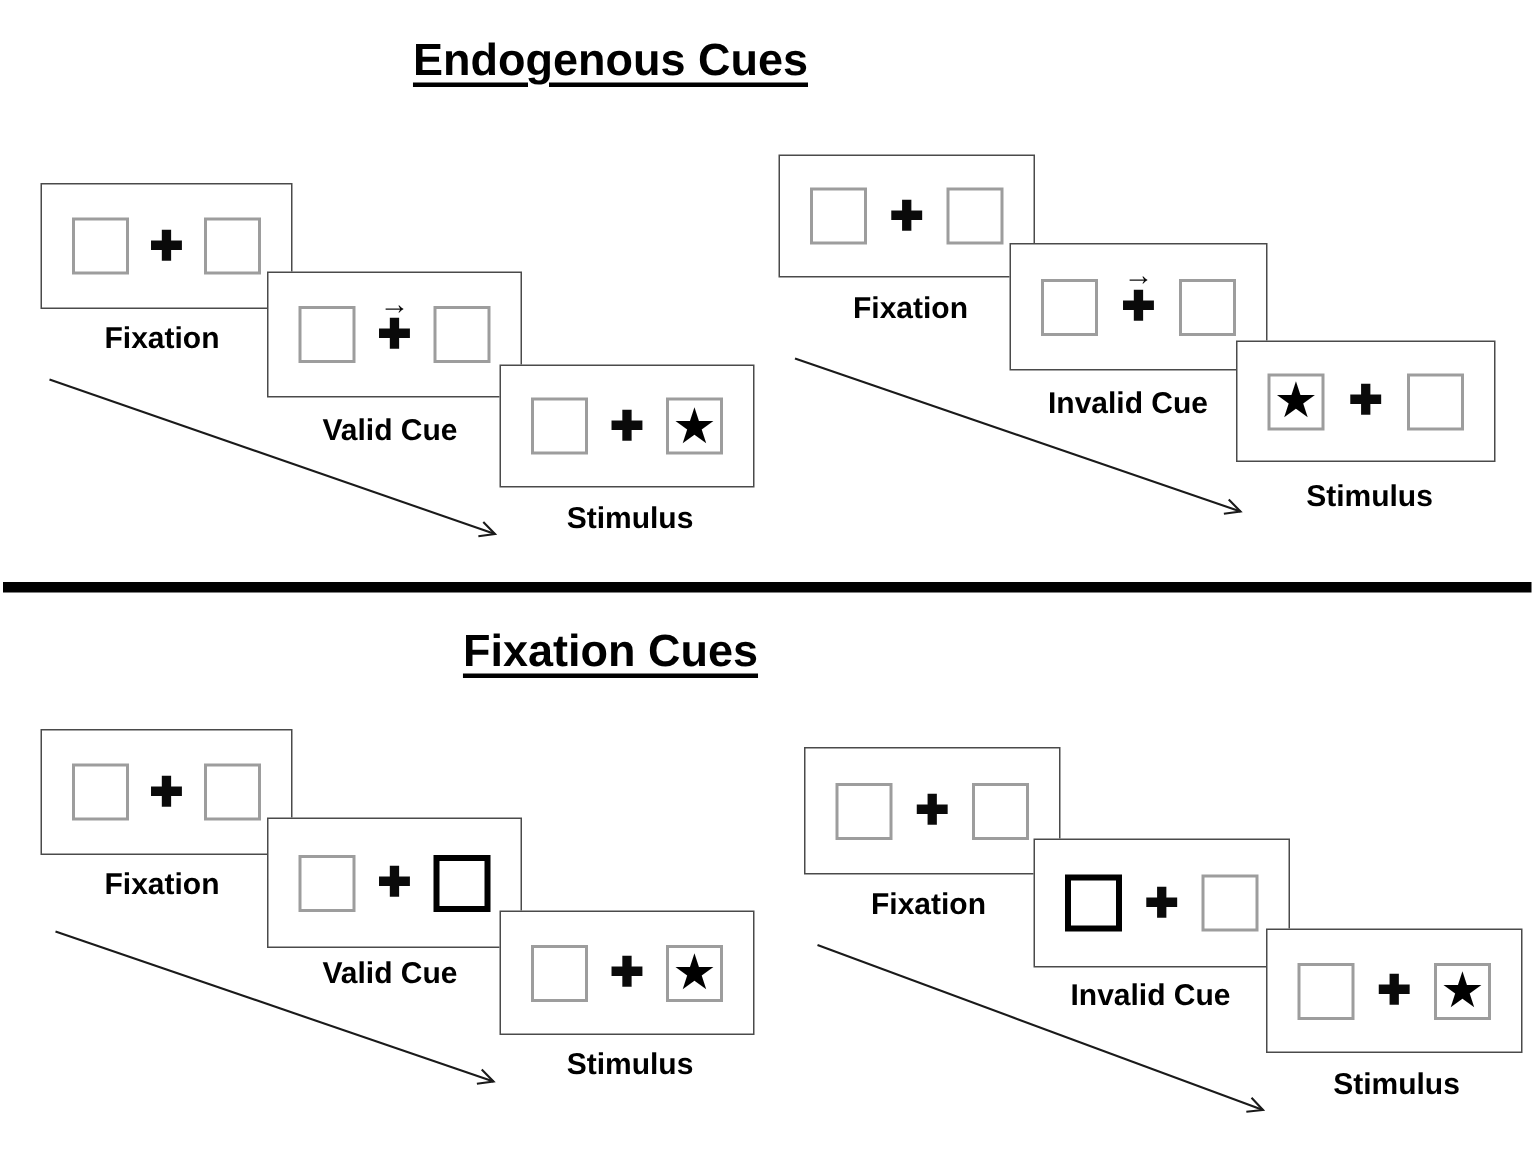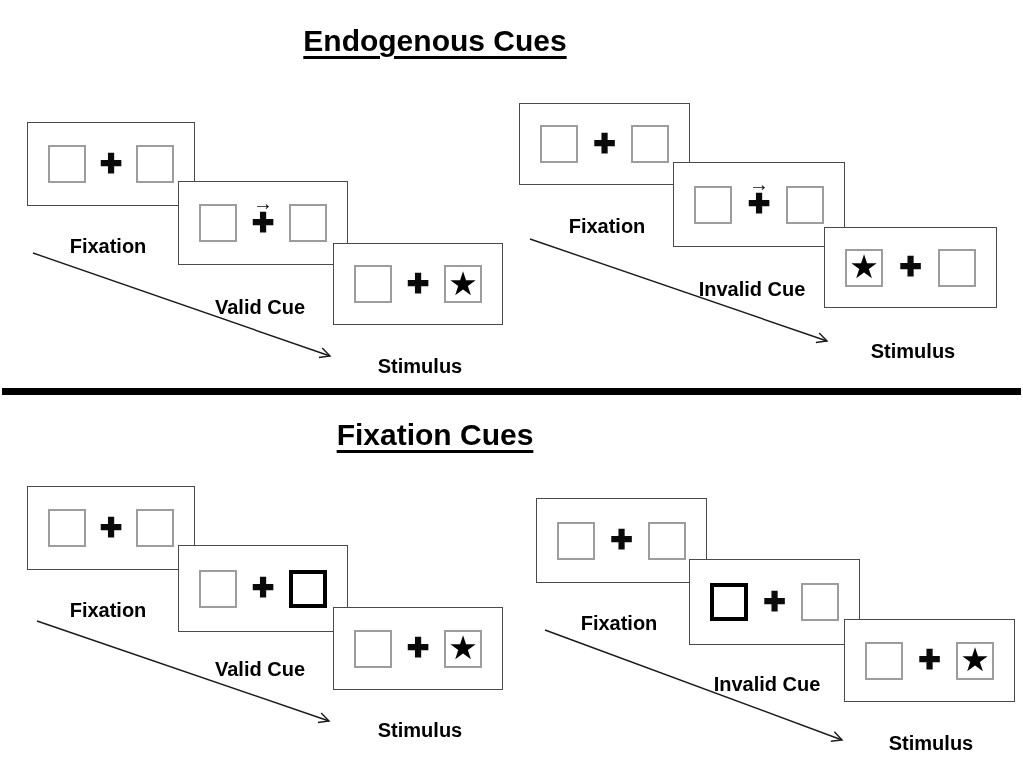--- a/index.html
+++ b/index.html
@@ -3,21 +3,21 @@
 <meta charset="utf-8">
 <style>
   html, body { margin:0; padding:0; background:#ffffff; }
   body {
     position:relative; width:1023px; height:767px; overflow:hidden;
     font-family:"Liberation Sans", sans-serif; color:#000;
   }
   .section-title {
     position:absolute; left:0; width:814px; text-align:center;
     font-size:30px; font-weight:bold;
-    text-decoration:underline; text-decoration-thickness:3px; text-underline-offset:5px;padding-left:28px;
+    text-decoration:underline; text-decoration-thickness:3px; text-underline-offset:5px;
   }
   .divider { position:absolute; background:#000; }
   .card {
     position:absolute; background:#ffffff; border:1.5px solid #4a4a4a;
     box-sizing:border-box; display:flex; align-items:center;
     justify-content:space-between; padding:0 20px;
   }
   .sq {
     width:38px; height:38px; box-sizing:border-box; background:#ffffff;
     border:2px solid #9d9d9d; display:flex; align-items:center; justify-content:center;
@@ -25,21 +25,21 @@
   .sq.thick { border:4px solid #000; }
   .star { font-size:33px; line-height:1; color:#000; transform:translateY(-1px); }
   .center-col { position:relative; display:flex; align-items:center; justify-content:center; }
   .plus { font-size:27px; font-weight:bold; line-height:1; color:#0a0a0a; }
   .cue-arrow {
     position:absolute; top:-17px; left:50%; transform:translateX(-50%);
     font-size:20px; line-height:1; color:#0a0a0a;
   }
   .step-label {
     position:absolute; transform:translateX(-50%); white-space:nowrap;
-    font-size:20px; font-weight:bold; color:#000;margin-top:20px;
+    font-size:20px; font-weight:bold; color:#000;
   }
   .arrows-overlay { position:absolute; left:0; top:0; z-index:0; }
   .card { z-index:1; }
   .card.z2 { z-index:2; } .card.z3 { z-index:3; }
 </style>
 </head>
 <body>
 
 <svg class="arrows-overlay" width="1023" height="767" viewBox="0 0 1023 767">
   <defs>

